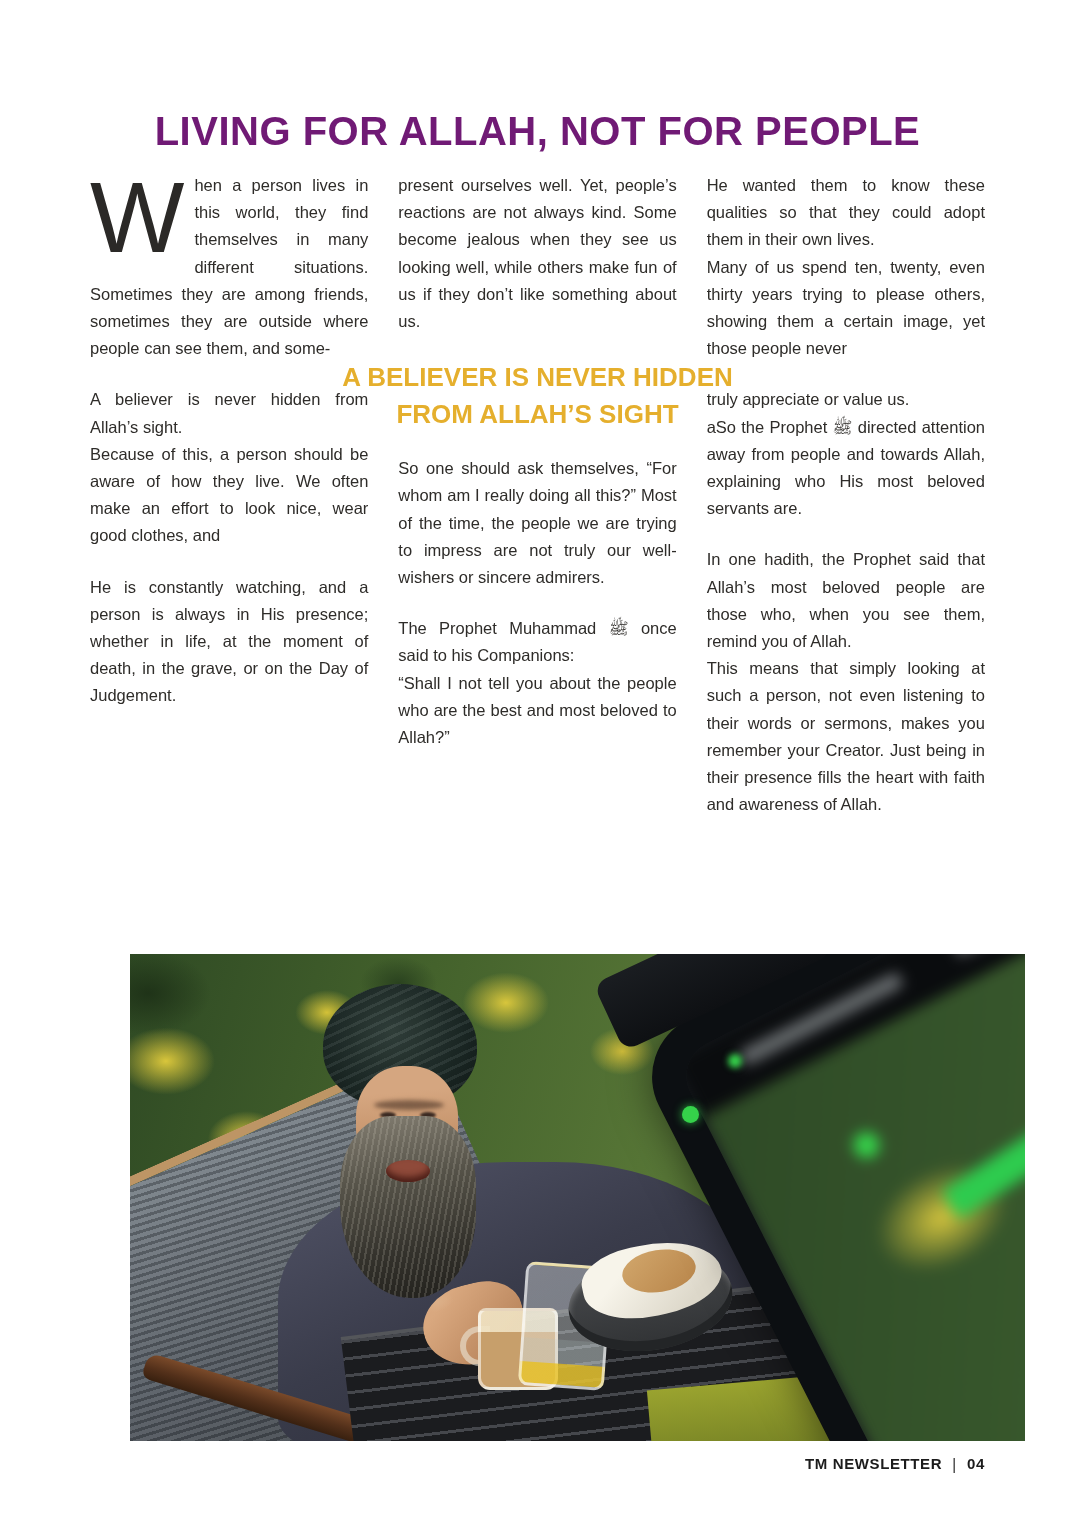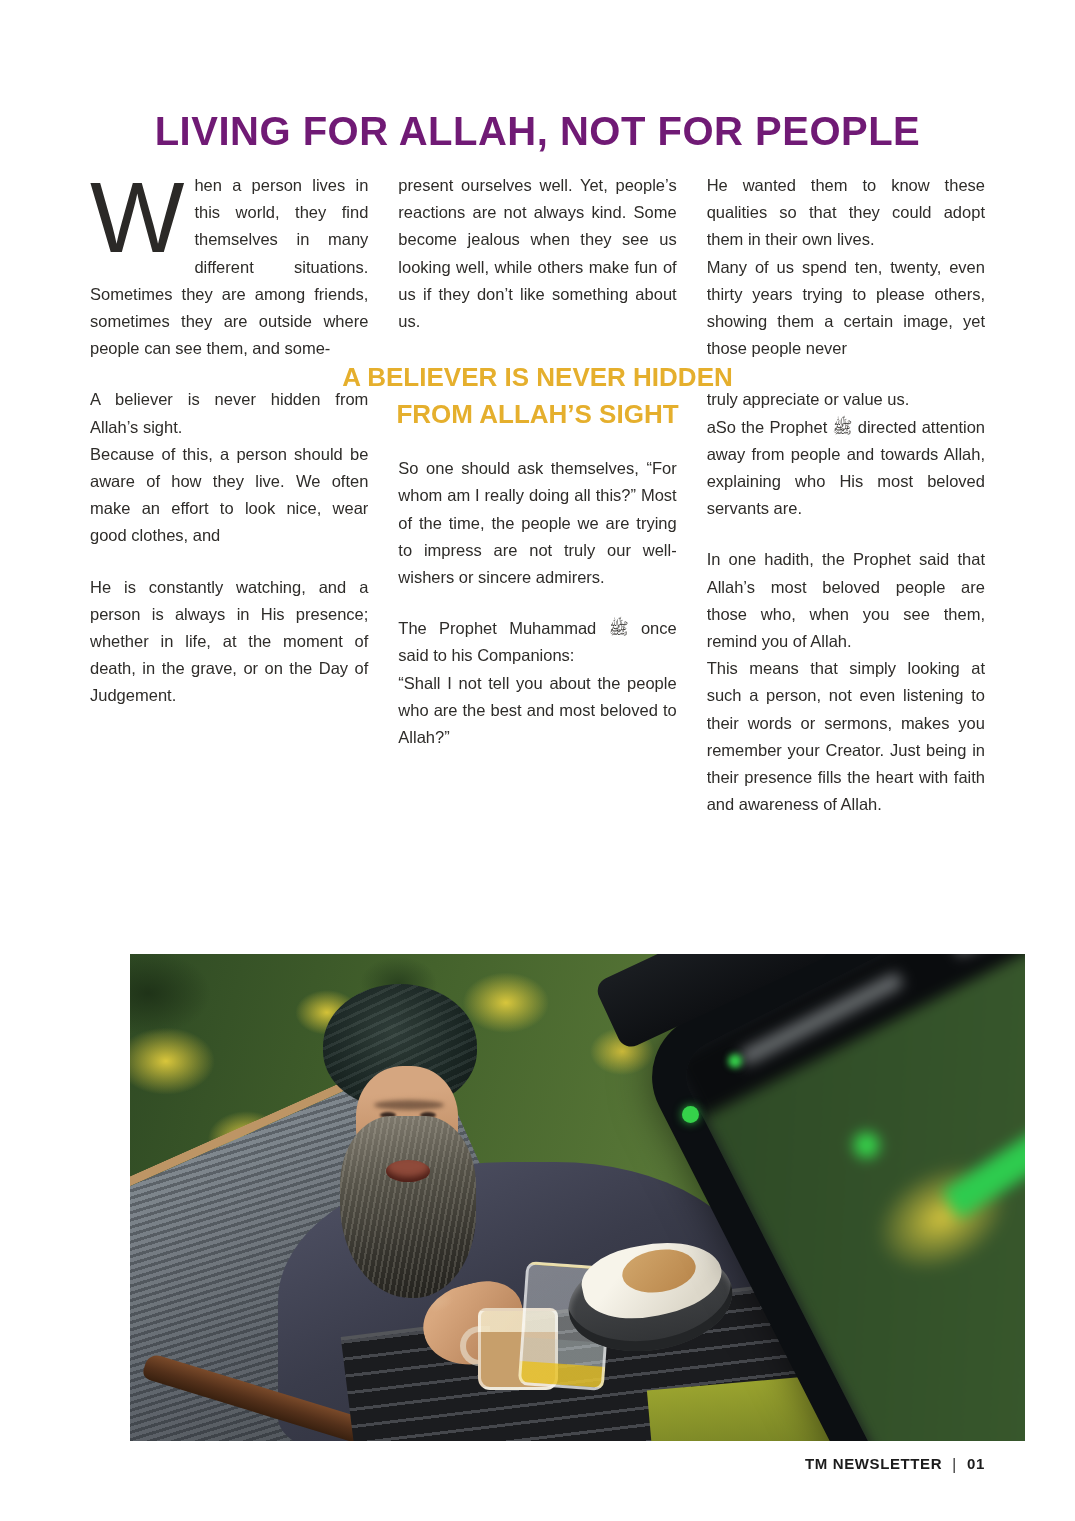--- a/index.html
+++ b/index.html
@@ -246,14 +246,14 @@
     </div>
   </div>
   <div class="mount"></div>
   <div class="rec-dot"></div>
   <div class="rec-dot2"></div>
 </figure>
 
 <div class="footer">
   <span>TM NEWSLETTER</span>
   <span class="sep">|</span>
-  <span>01</span>
+  <span>04</span>
 </div>
 
 </body></html>

